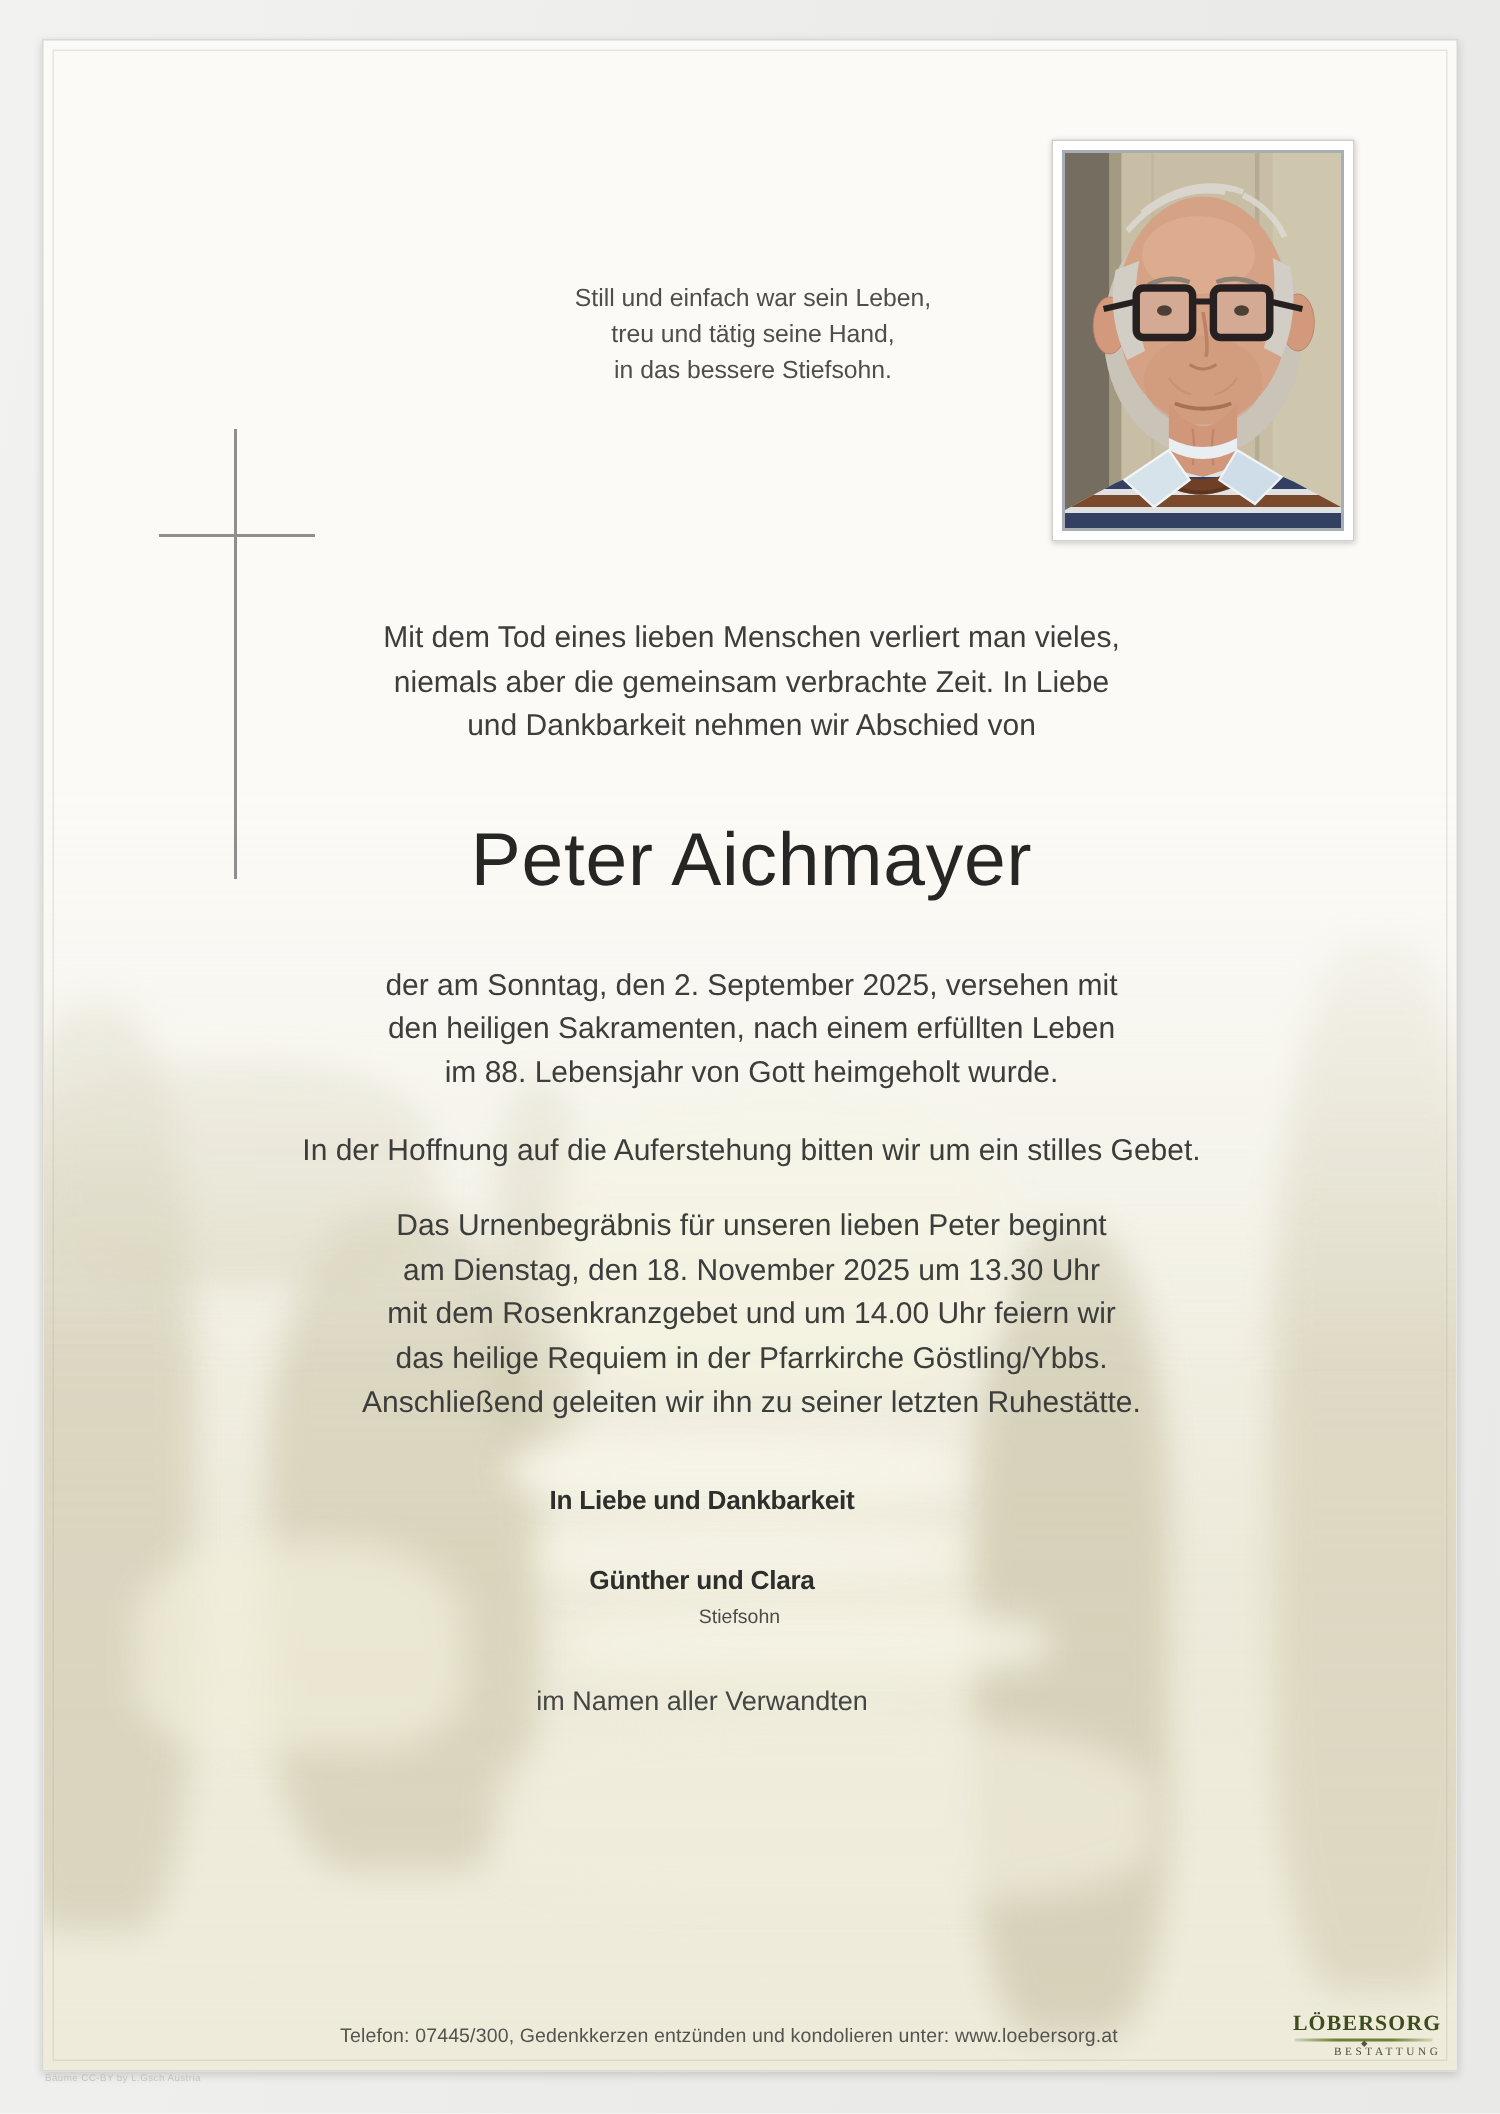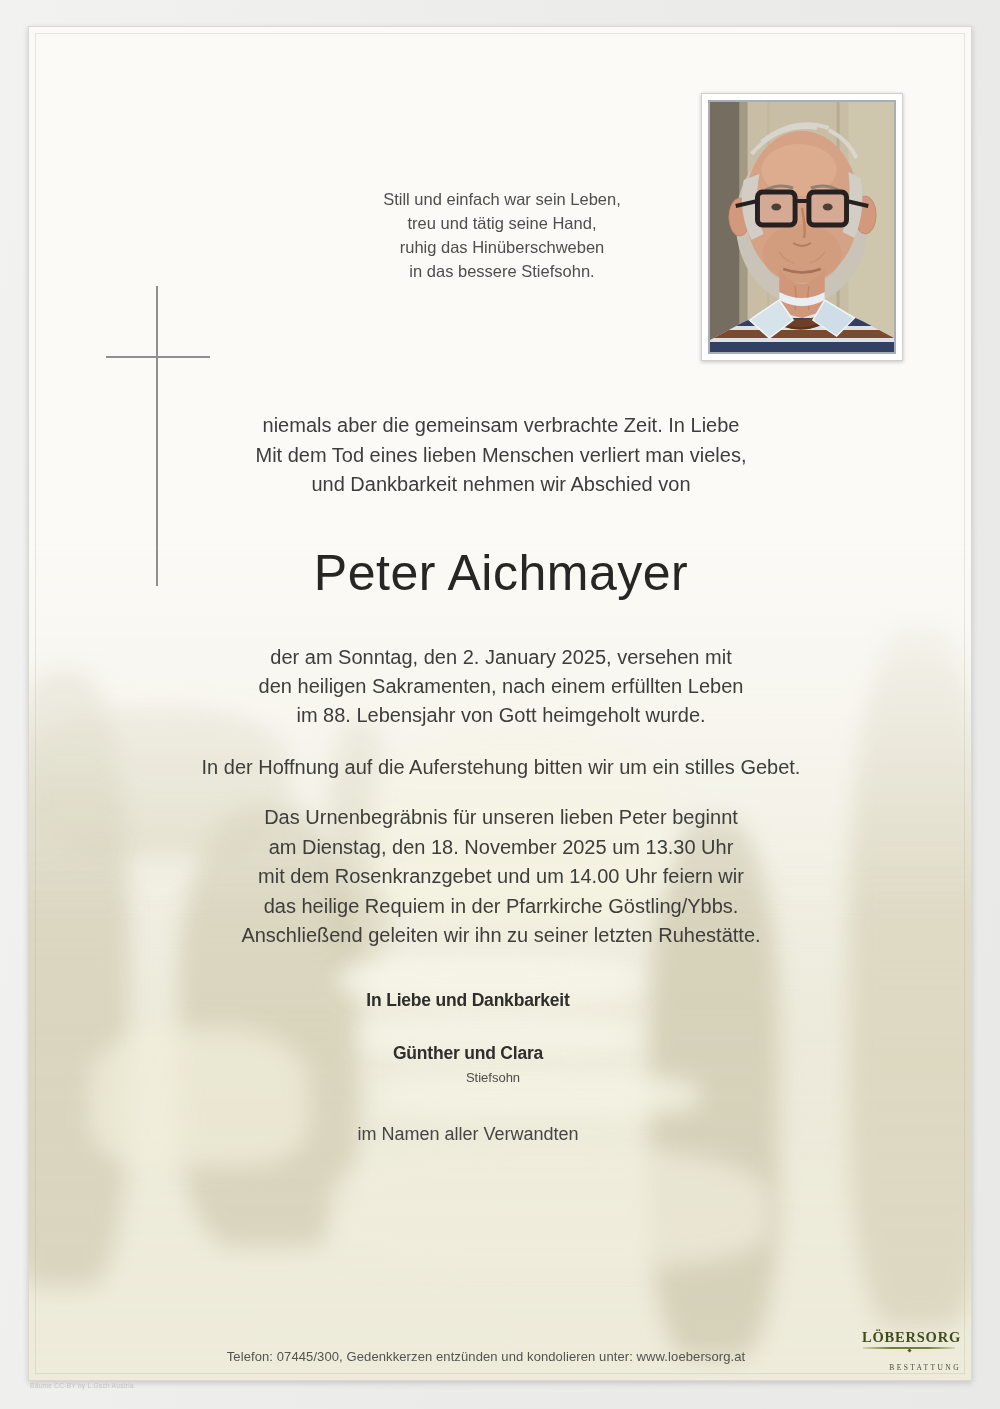--- a/index.html
+++ b/index.html
@@ -68,21 +68,21 @@
   .footer{left:0;top:1322px;width:914px;font-size:13px;color:#53534f;letter-spacing:.1px;}
   
   .logo{position:absolute;right:10px;bottom:8px;width:104px;text-align:right;z-index:7;}
   .logo-brand{font-family:"Liberation Serif", serif;font-weight:bold;font-size:14.5px;
               color:#3e4d1d;letter-spacing:.8px;}
   .logo-rule{height:2px;margin:1px 6px 2px 6px;
              background:linear-gradient(90deg,rgba(110,128,52,.2),#6e8034 30%,#6e8034 70%,rgba(110,128,52,.2));
              position:relative;}
   .logo-rule .dot{position:absolute;left:50%;top:2px;width:3px;height:3px;margin-left:-1.5px;
              background:#55553f;transform:rotate(45deg);}
-  .logo-sub{font-family:"Liberation Serif", serif;font-size:7.5px;color:#4c4c42;letter-spacing:2.4px;margin-top:14px;}
+  .logo-sub{font-family:"Liberation Serif", serif;font-size:7.5px;color:#4c4c42;letter-spacing:2.4px;margin-top:2px;}
   
   .credit{position:absolute;left:30px;top:1382px;font-size:6.5px;color:#c3c3c1;
           letter-spacing:.3px;z-index:2;}
 </style>
 </head>
 <body>
 
 <div class="page">
 
   <div class="card">
@@ -158,34 +158,33 @@
           <polygon points="40,218 70,198 84,218 60,236" fill="#d7e3ea" stroke="#f2f6f8" stroke-width="1.5"></polygon>
           <polygon points="146,216 116,198 104,218 128,234" fill="#cfdde8" stroke="#eef4f7" stroke-width="1.5"></polygon>
           <path d="M70,198 Q93,210 116,198 L116,190 Q93,202 70,190 Z" fill="#e8eef2"></path>
         </svg>
       </div>
     </div>
 
     <div class="txt poem">
       <span class="ln">Still und einfach war sein Leben,</span>
       <span class="ln">treu und tätig seine Hand,</span>
-      <span class="ln">ruhig das Hinüberschweben</span>
       <span class="ln">in das bessere Stiefsohn.</span>
     </div>
 
     <div class="txt intro">
+      <span class="ln">Mit dem Tod eines lieben Menschen verliert man vieles,</span>
       <span class="ln">niemals aber die gemeinsam verbrachte Zeit. In Liebe</span>
-      <span class="ln">Mit dem Tod eines lieben Menschen verliert man vieles,</span>
       <span class="ln">und Dankbarkeit nehmen wir Abschied von</span>
     </div>
 
     <h1 class="txt name">Peter Aichmayer</h1>
 
     <div class="txt para1">
-      <span class="ln">der am Sonntag, den 2. January 2025, versehen mit</span>
+      <span class="ln">der am Sonntag, den 2. September 2025, versehen mit</span>
       <span class="ln">den heiligen Sakramenten, nach einem erfüllten Leben</span>
       <span class="ln">im 88. Lebensjahr von Gott heimgeholt wurde.</span>
     </div>
 
     <div class="txt prayer">In der Hoffnung auf die Auferstehung bitten wir um ein stilles Gebet.</div>
 
     <div class="txt para2">
       <span class="ln">Das Urnenbegräbnis für unseren lieben Peter beginnt</span>
       <span class="ln">am Dienstag, den 18. November 2025 um 13.30 Uhr</span>
       <span class="ln">mit dem Rosenkranzgebet und um 14.00 Uhr feiern wir</span>

